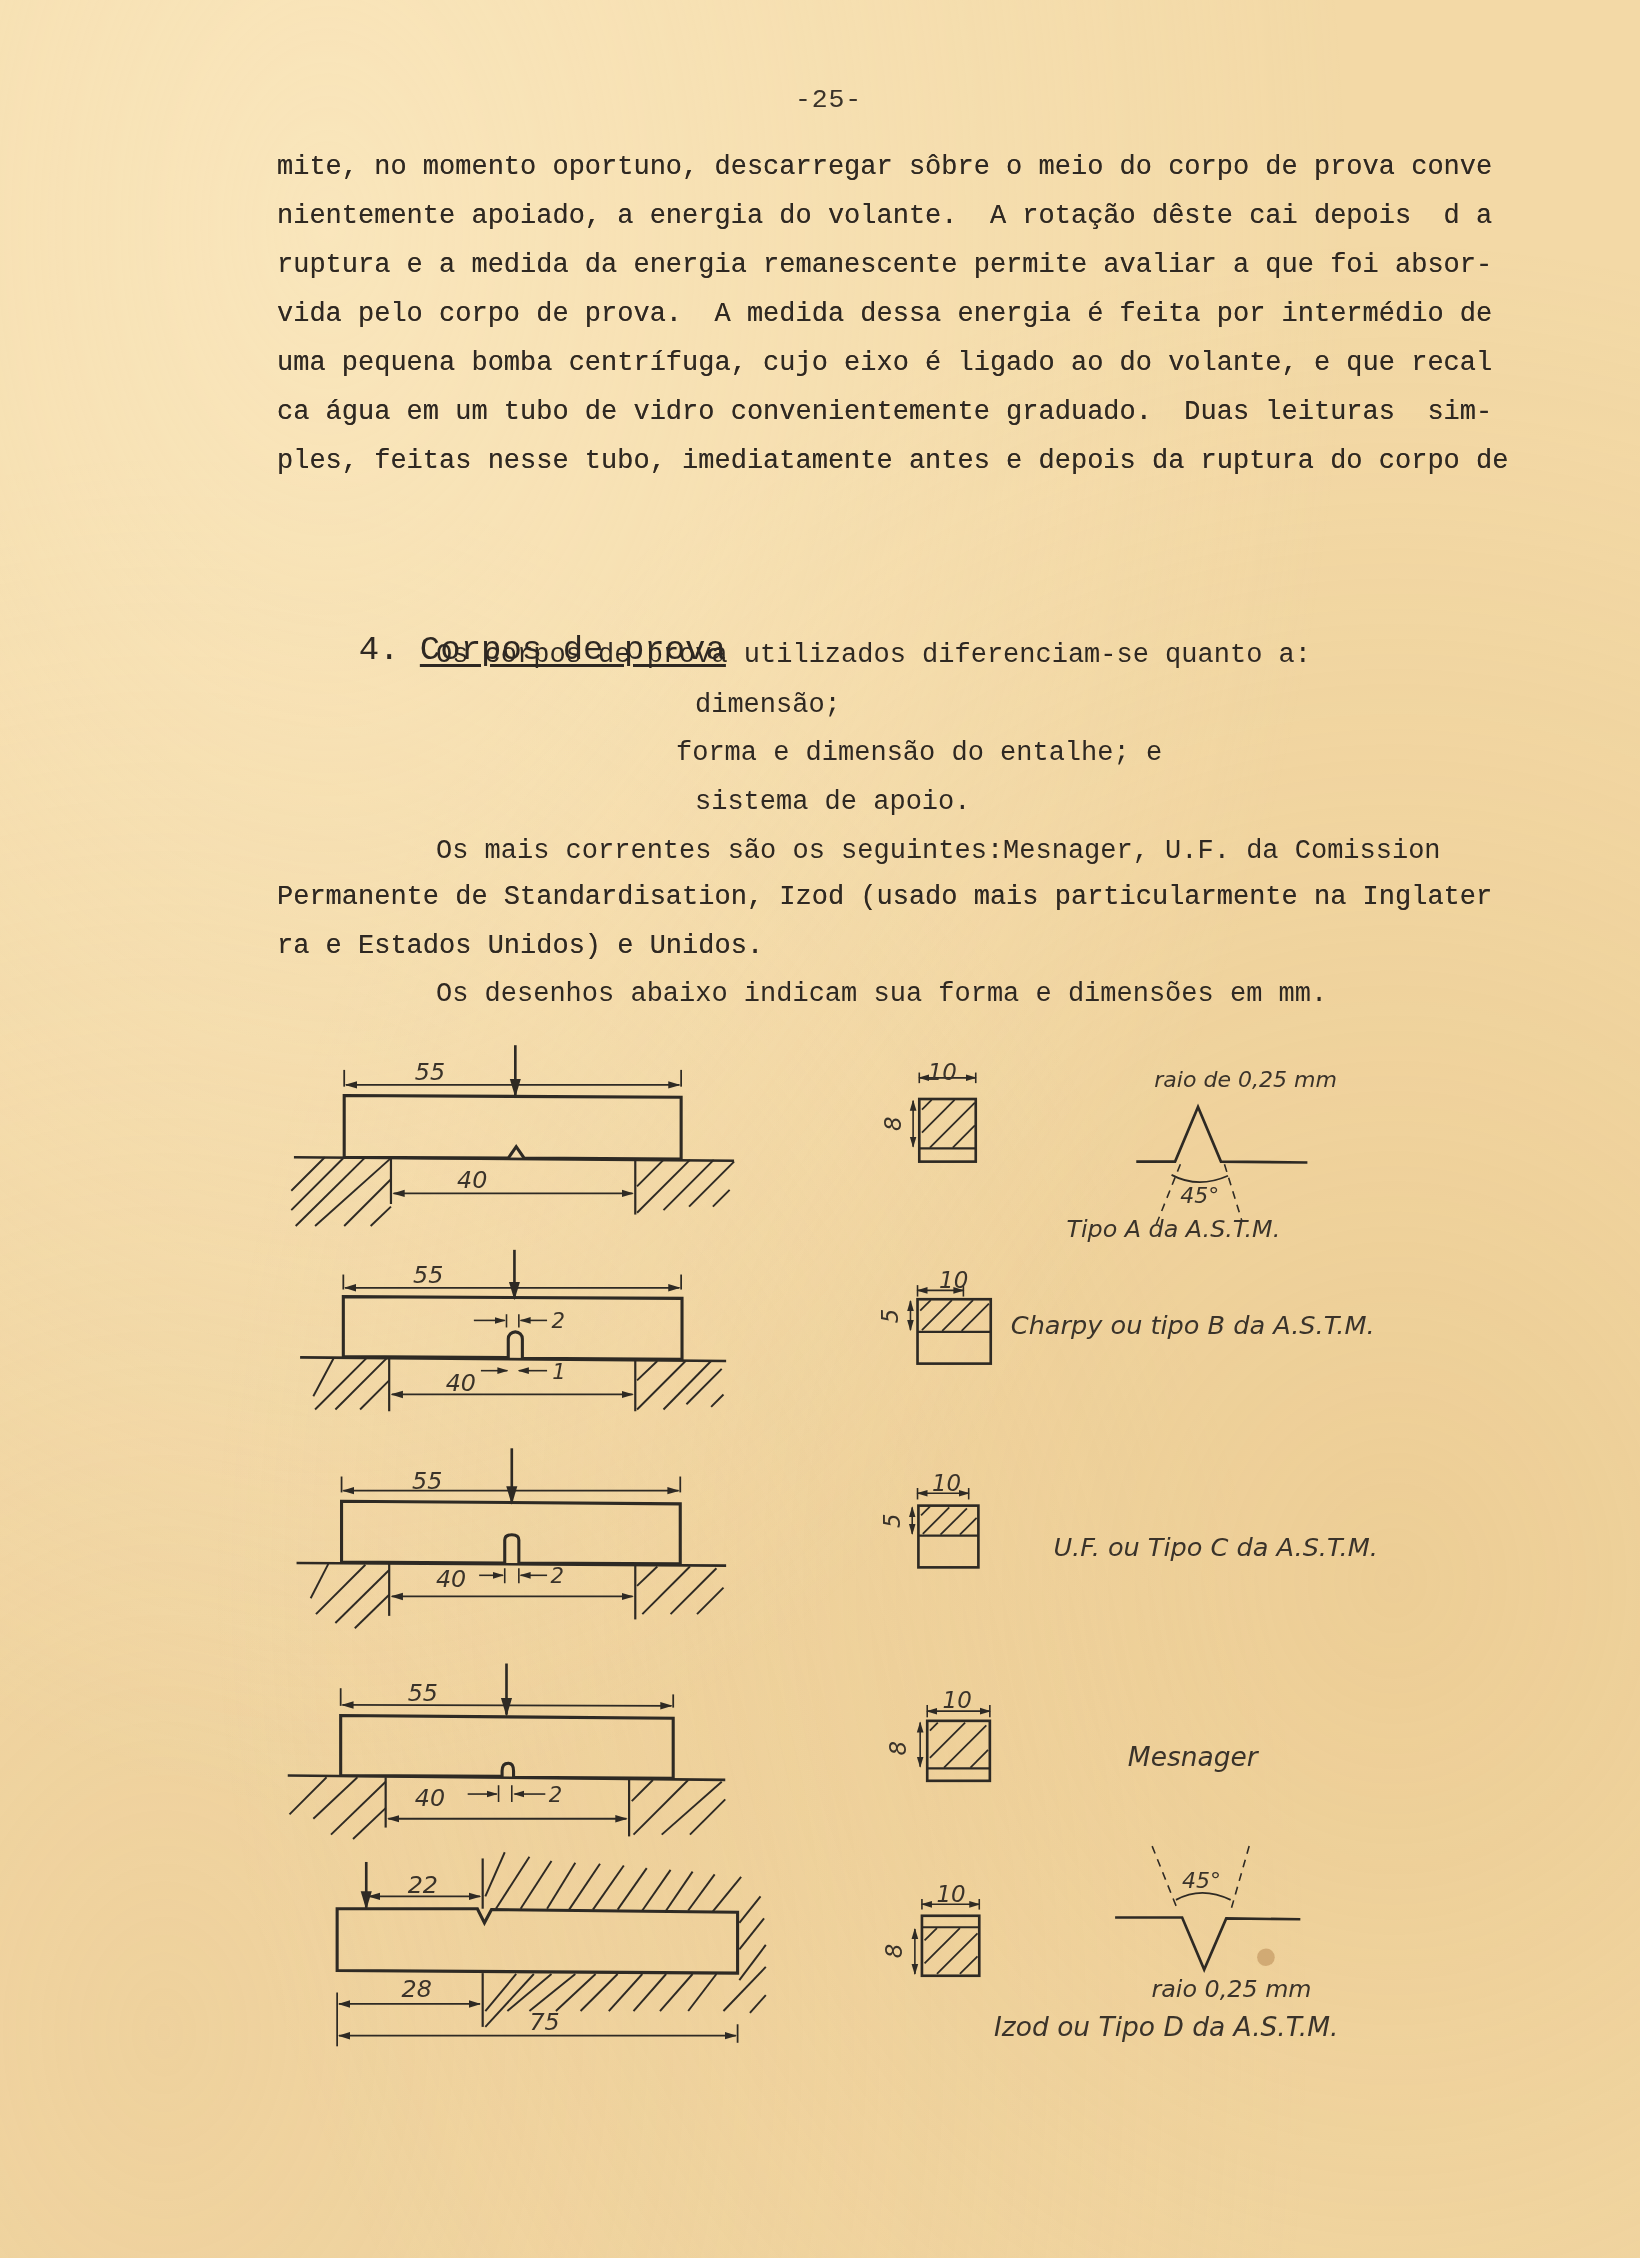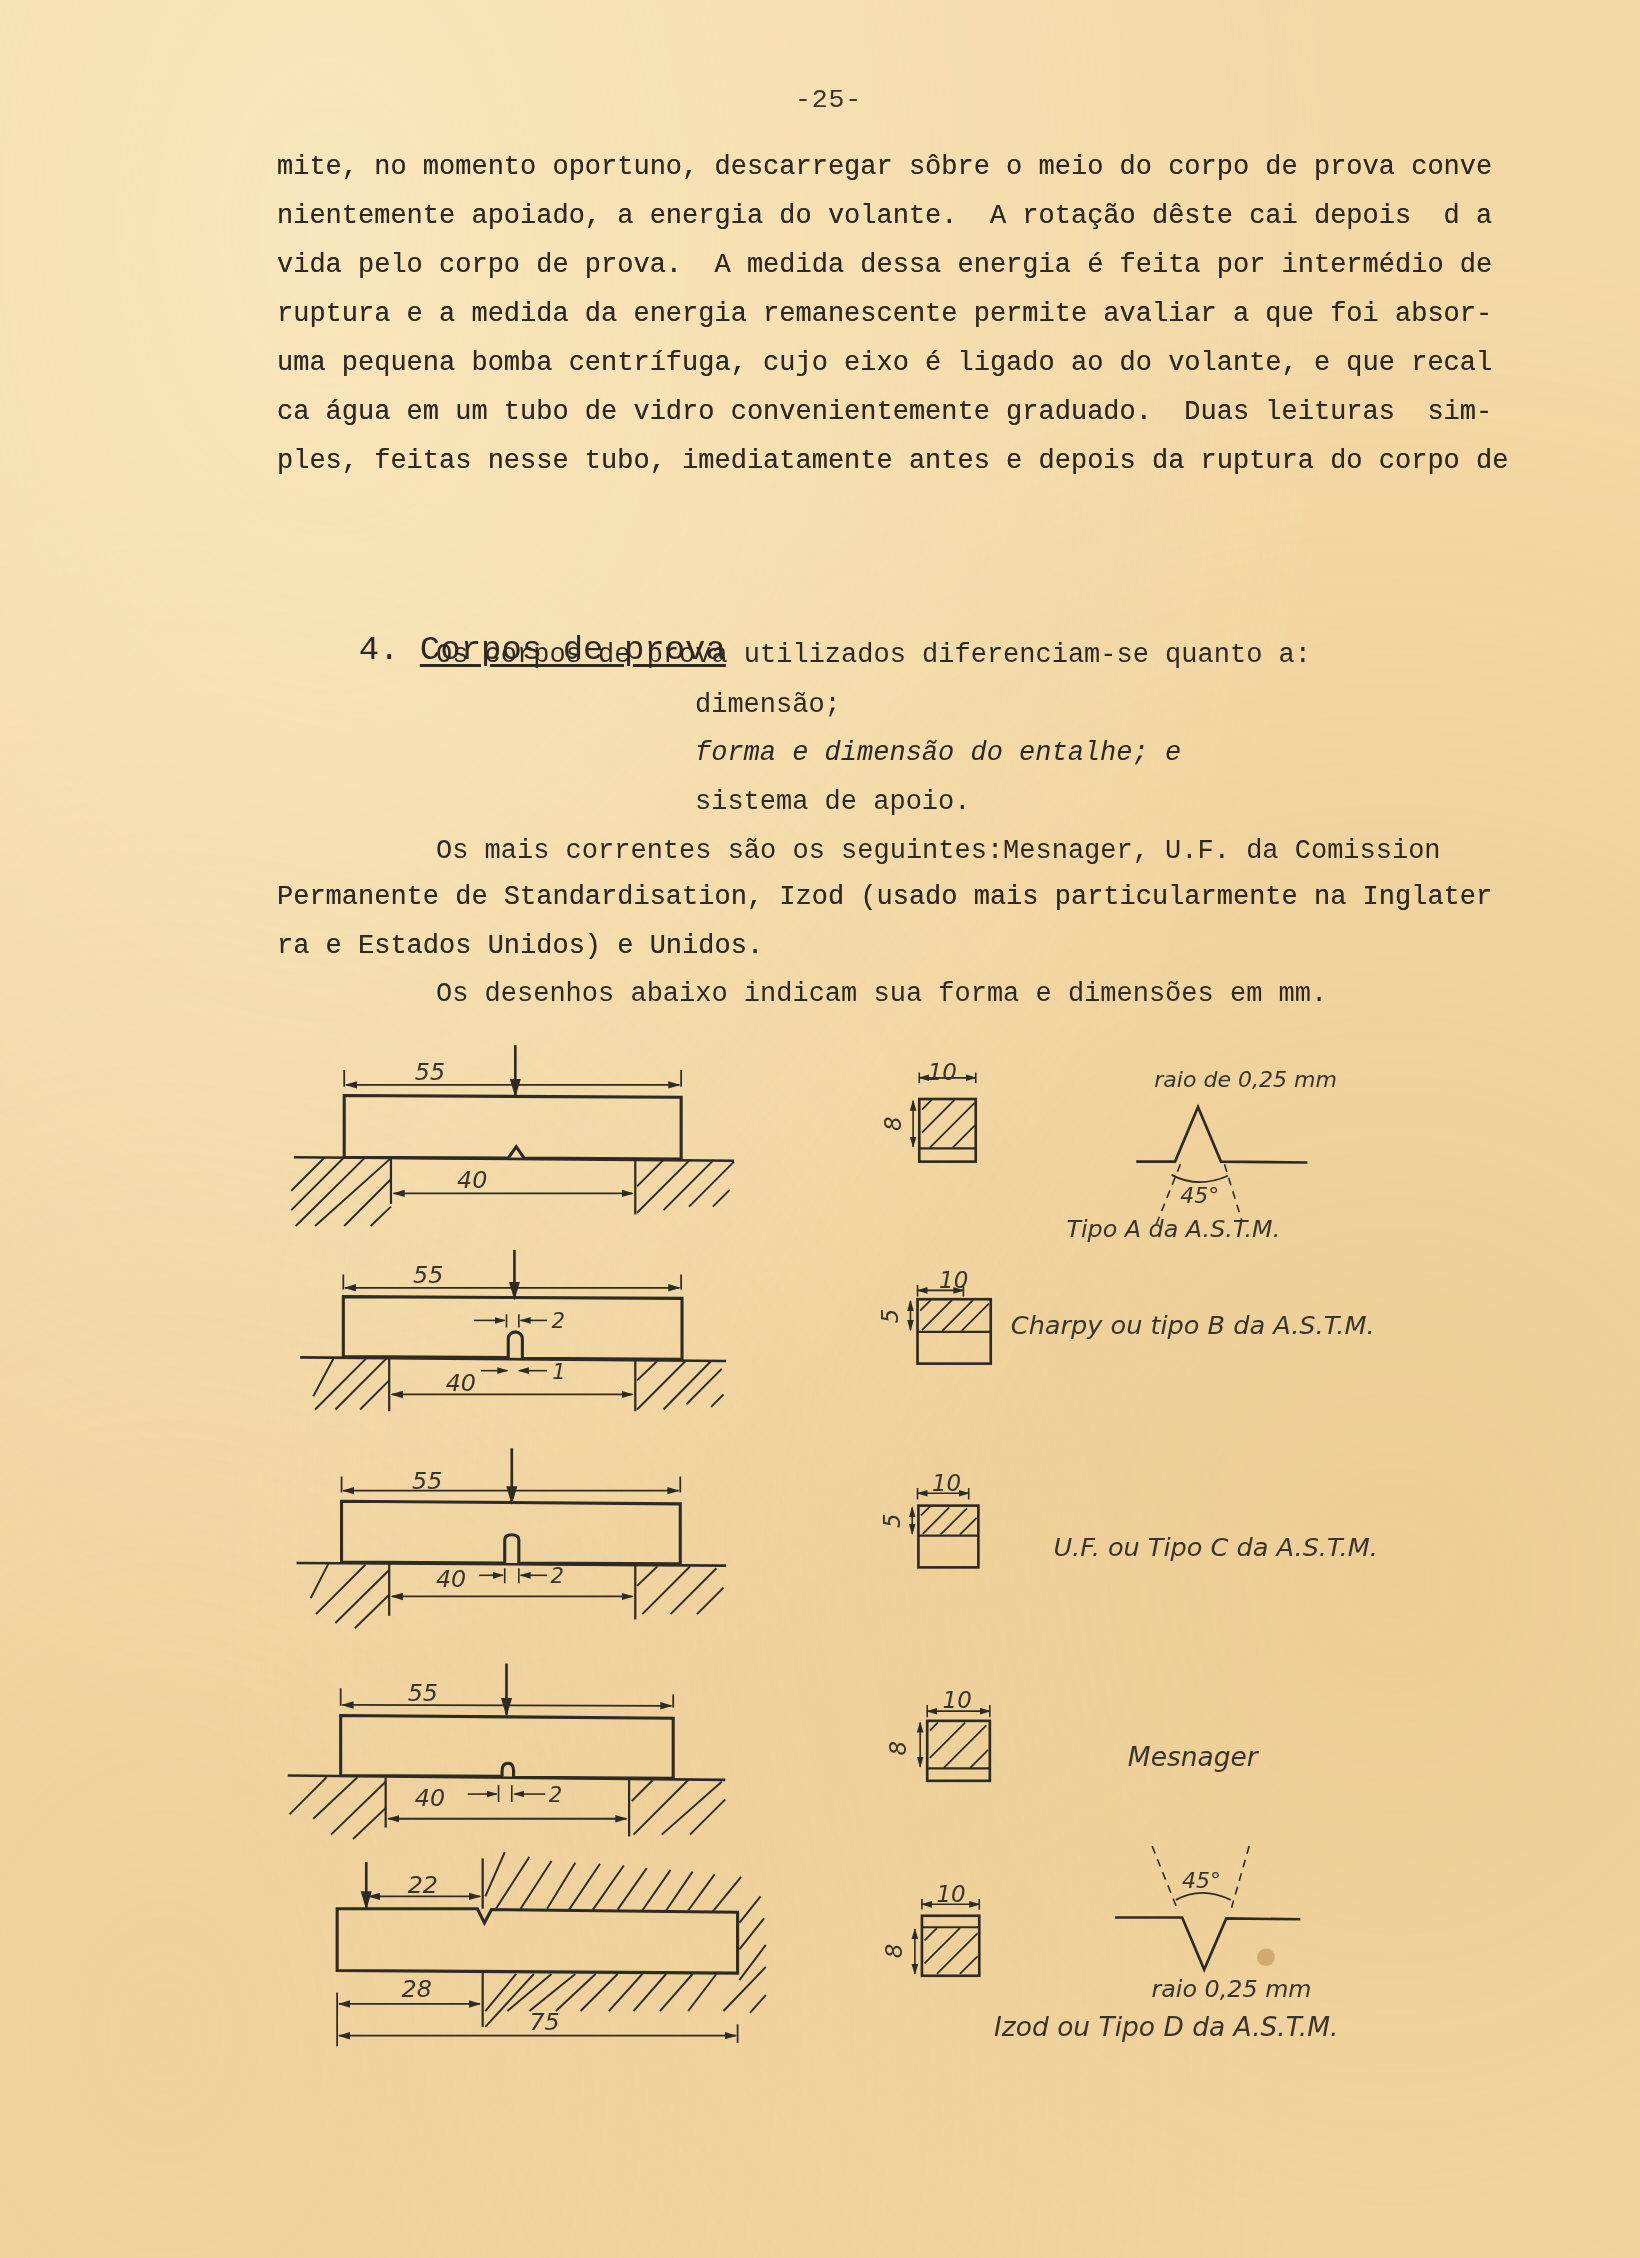--- a/index.html
+++ b/index.html
@@ -39,34 +39,34 @@
 </head>
 <body>
 
 <div class="page">
 
   <div class="pagenum">-25-</div>
 
   <div class="para" style="top:143px;">
     <span class="line">mite, no momento oportuno, descarregar sôbre o meio do corpo de prova conve</span>
     <span class="line">nientemente apoiado, a energia do volante.  A rotação dêste cai depois  d a</span>
+    <span class="line">ruptura e a medida da energia remanescente permite avaliar a que foi absor-</span>
     <span class="line">vida pelo corpo de prova.  A medida dessa energia é feita por intermédio de</span>
-    <span class="line">ruptura e a medida da energia remanescente permite avaliar a que foi absor-</span>
     <span class="line">uma pequena bomba centrífuga, cujo eixo é ligado ao do volante, e que recal</span>
     <span class="line">ca água em um tubo de vidro convenientemente graduado.  Duas leituras  sim-</span>
     <span class="line">ples, feitas nesse tubo, imediatamente antes e depois da ruptura do corpo de</span>
   </div>
 
   <div class="heading">
     <span>4.</span> <span class="u">Corpos de prova</span>
   </div>
 
   <div class="indent-line" style="left:436px; top:633px;">Os corpos de prova utilizados diferenciam-se quanto a:</div>
   <div class="indent-line" style="left:695px; top:683px;text-align:center;">dimensão;</div>
-  <div class="indent-line" style="left:695px; top:731px;font-style:italic;">forma e dimensão do entalhe; e</div>
+  <div class="indent-line" style="left:676px; top:731px;">forma e dimensão do entalhe; e</div>
   <div class="indent-line" style="left:695px; top:780px;">sistema de apoio.</div>
 
   <div class="indent-line" style="left:436px; top:829px;">Os mais correntes são os seguintes:Mesnager, U.F. da Comission</div>
   <div class="para" style="top:873px; line-height:49px;">
     <span class="line">Permanente de Standardisation, Izod (usado mais particularmente na Inglater</span>
     <span class="line last">ra e Estados Unidos) e Unidos.</span>
   </div>
   <div class="indent-line" style="left:436px; top:972px;">Os desenhos abaixo indicam sua forma e dimensões em mm.</div>
 
   <svg class="drawing" viewBox="0 0 1860 2560">

